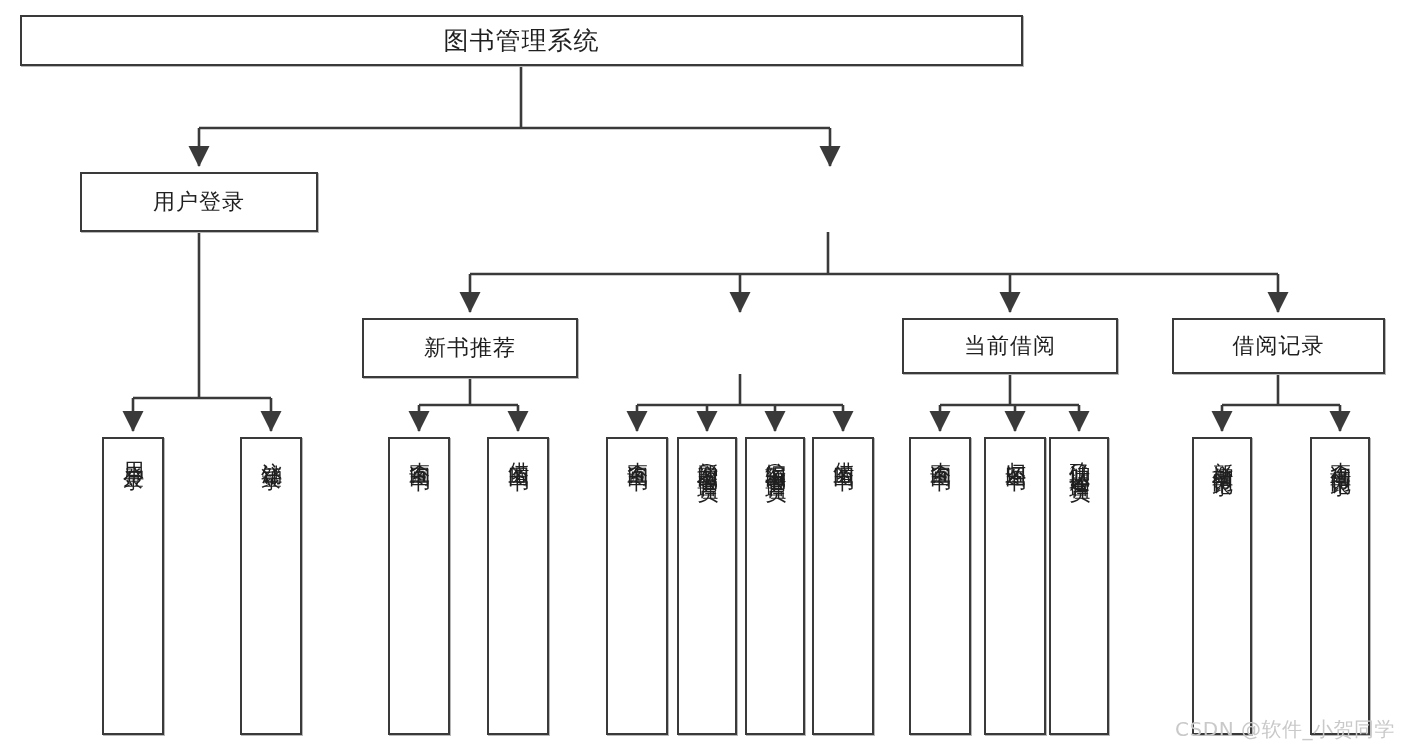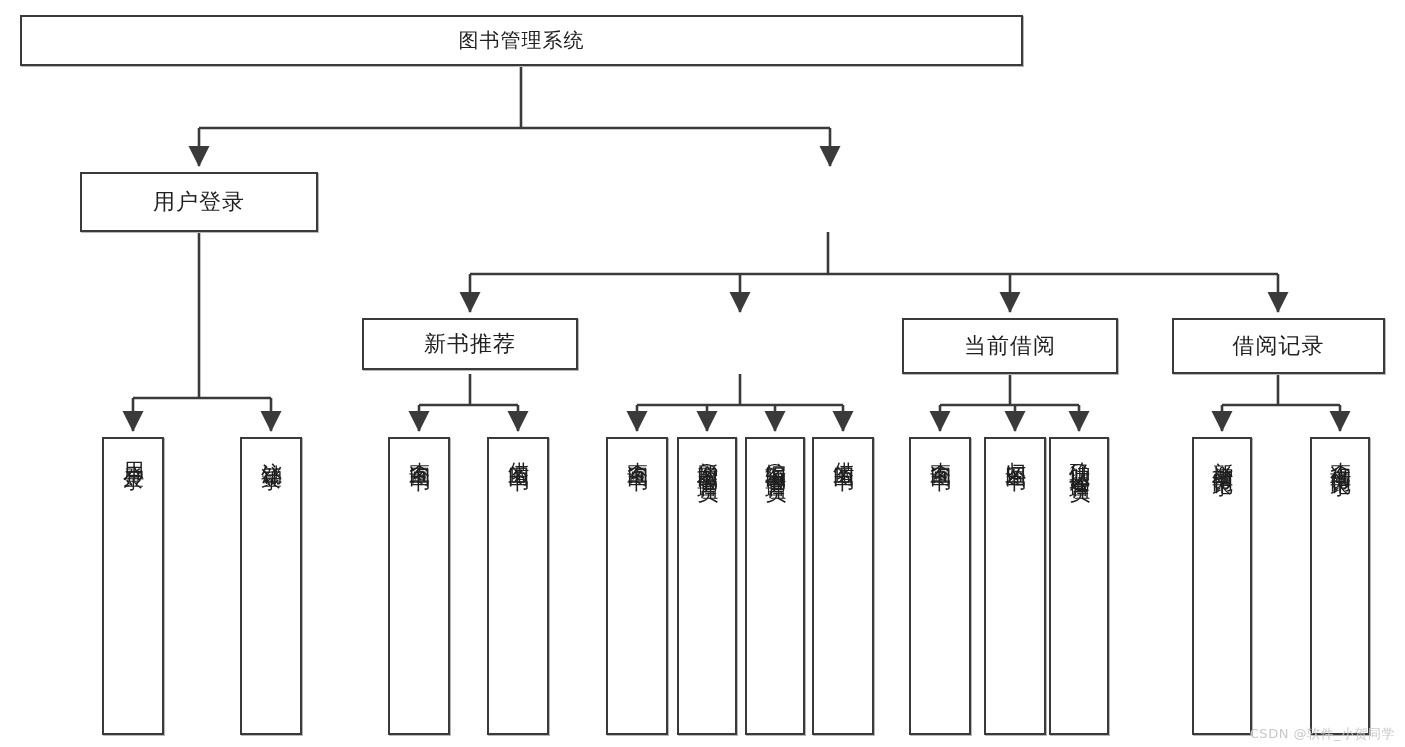--- a/index.html
+++ b/index.html
@@ -36,41 +36,41 @@
   }
   .node .label{
     font-size:22px;
     line-height:1.18;
     color:#1f1f1f;
     letter-spacing:1px;
     text-align:center;
     white-space:nowrap;
   }
   
-  .node.root .label{font-size:20px;}
+  .node.root .label{font-size:25px;}
   
   .node.vert{
     align-items:flex-start;
     padding-top:6px;
   }
   .node.vert .label{
     writing-mode:vertical-rl;
     text-orientation:upright;
     font-size:21px;
     line-height:1.12;
     letter-spacing:3px;
     white-space:normal;
     max-height:100%;
   }
   
   #watermark{
     position:absolute;
     right:10px;
     bottom:4px;
-    font-size:13px;
+    font-size:20px;
     color:#c9c9c9;
     letter-spacing:.5px;
     z-index:3;
     white-space:nowrap;
     user-select:none;
   }
 </style>
 </head>
 <body>
 
@@ -127,21 +127,21 @@
   </svg>
 
   <div class="node root" style="left: 20px; top: 15px; width: 1003px; height: 51px;">
     <span class="label">图书管理系统</span>
   </div>
 
   <div class="node" style="left: 80px; top: 172px; width: 238px; height: 60px;">
     <span class="label">用户登录</span>
   </div>
 
-  <div class="node" style="left: 362px; top: 318px; width: 216px; height: 52px;">
+  <div class="node" style="left: 362px; top: 318px; width: 216px; height: 60px;">
     <span class="label">新书推荐</span>
   </div>
   <div class="node" style="left: 1172px; top: 318px; width: 213px; height: 56px;">
     <span class="label">借阅记录</span>
   </div>
   <div class="node" style="left: 902px; top: 318px; width: 216px; height: 56px;">
     <span class="label">当前借阅</span>
   </div>
 
   <div class="node vert" style="left: 102px; top: 437px; width: 62px; height: 298px;">

